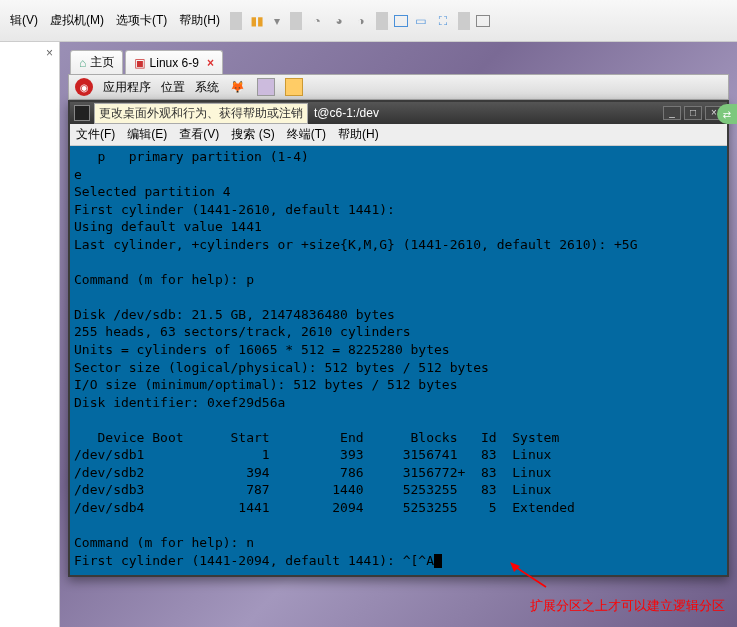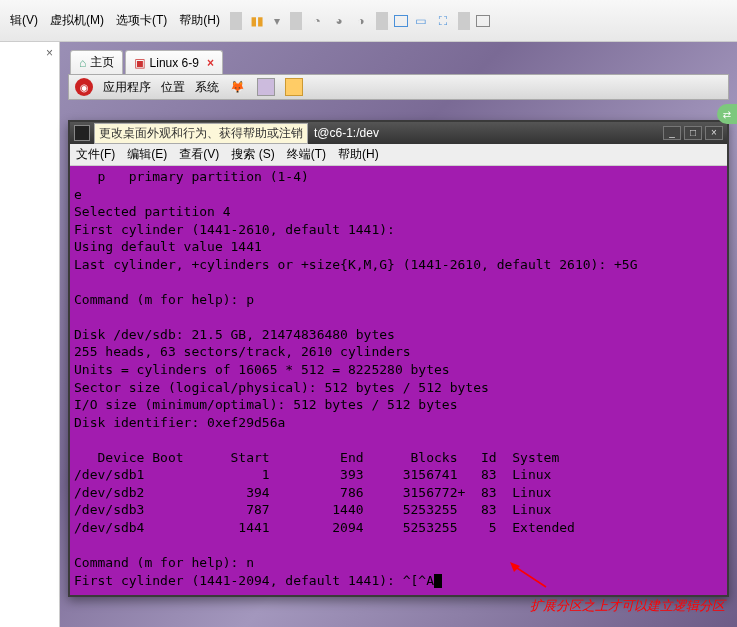--- a/index.html
+++ b/index.html
@@ -71,21 +71,21 @@
   margin-top: 0;
 }
 .gnome-panel .rh-icon {
   width: 18px; height: 18px; border-radius: 9px;
   background: #c22; color: #fff; display: flex;
   align-items: center; justify-content: center; font-size: 10px;
 }
 .gnome-panel .menu-item { cursor: default; }
 .gnome-panel .app-icon { width: 18px; height: 18px; display: inline-flex; align-items: center; justify-content: center; }
 .term-window {
-  margin-top: 20px;
+  margin-top: 0;
   border: 2px solid #3a3a3a;
   background: #fff;
   box-shadow: 0 4px 10px rgba(0,0,0,0.4);
   width: 100%;
 }
 .titlebar {
   background: linear-gradient(#555, #333);
   color: #fff;
   height: 22px;
   display: flex;
@@ -116,21 +116,21 @@
   font-size: 12px;
   display: flex;
   gap: 12px;
 }
 .term-body {
   font-family: "DejaVu Sans Mono", monospace;
   font-size: 13px;
   line-height: 1.35;
   white-space: pre;
   color: #000;
-  background: #a21caf;
+  background: #0369a1;
   padding: 2px 4px 6px 4px;
   overflow: hidden;
 }
 .cursor-block {
   display: inline-block;
   width: 8px; height: 14px;
   background: #000;
   vertical-align: text-bottom;
 }
 .annotation {
@@ -247,17 +247,17 @@
 <span>/dev/sdb4            1441        2094     5253255    5  Extended</span>
 <span></span>
 <span>Command (m for help): n</span>
 <span>First cylinder (1441-2094, default 1441): ^[^A</span><span class="cursor-block"></span></div>
     </div>
 
     <svg class="arrow" style="left:448px; top:520px;" width="40" height="30">
       <line x1="38" y1="25" x2="6" y2="4" stroke="#f00" stroke-width="1.5"></line>
       <polygon points="2,0 12,4 6,10" fill="#f00"></polygon>
     </svg>
-    <div class="annotation" style="left:470px; top:555px;font-style:italic;">扩展分区之上才可以建立逻辑分区</div>
+    <div class="annotation" style="left:470px; top:555px;">扩展分区之上才可以建立逻辑分区</div>
 
     <div class="green-badge">⇄</div>
   </div>
 </div>
 
 </body></html>

